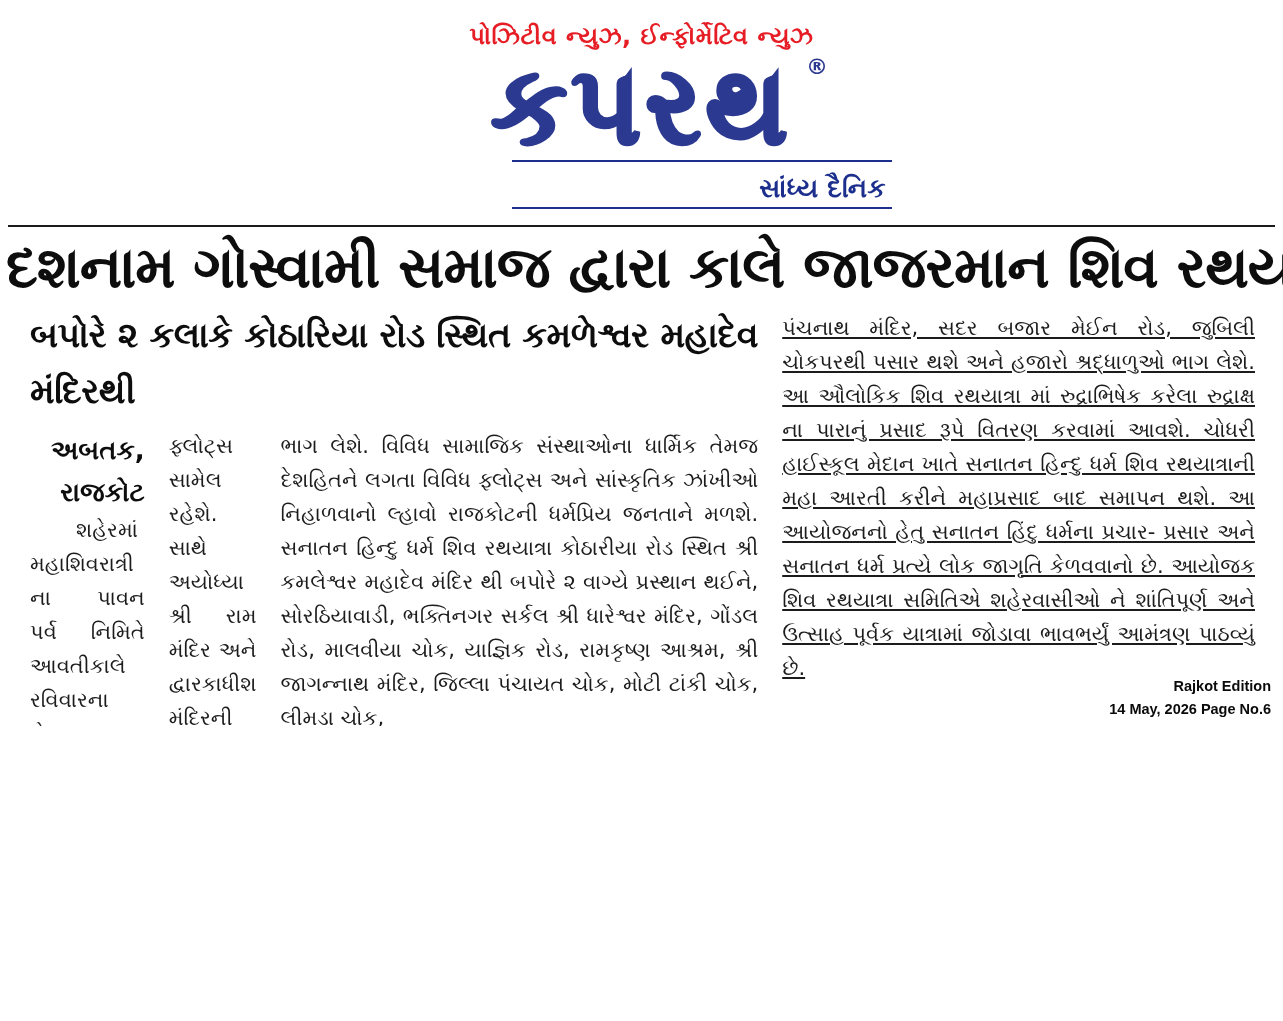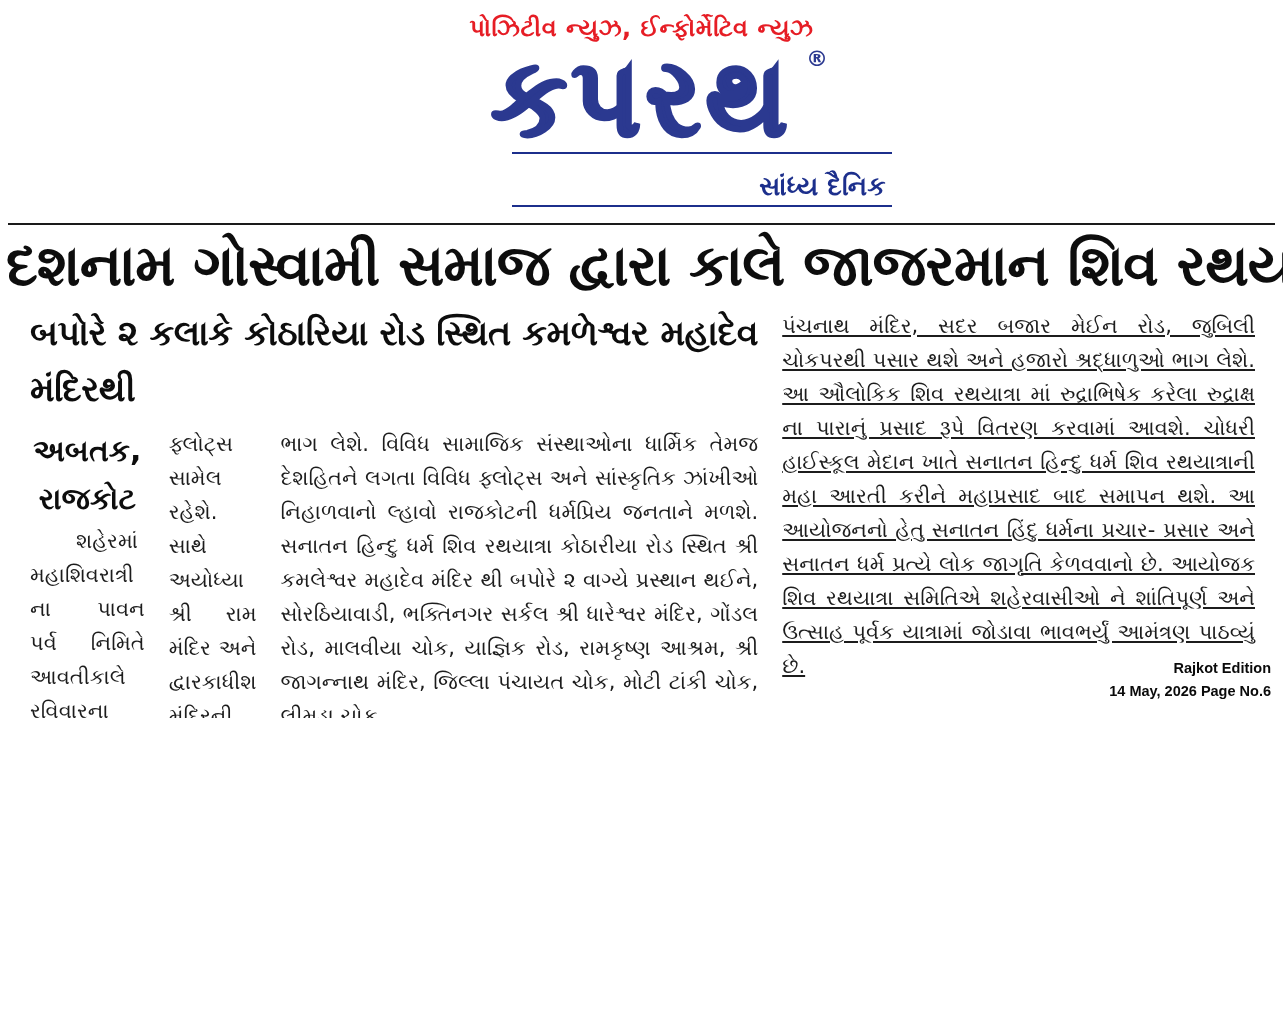--- a/index.html
+++ b/index.html
@@ -8,65 +8,65 @@
     --subtitle-navy:#1c2f8c;
     --ink:#161616;
     --mark-c:#3db7e4;
     --mark-m:#ec008c;
     --mark-y:#fff100;
     --mark-k:#1f1f1f;
   }
   *{margin:0;padding:0;box-sizing:border-box;}
   html,body{background:#ffffff;}
   body{font-family:"DejaVu Sans",sans-serif;color:var(--ink);}
-  .page{position:relative;width:1283px;height:718px;background:#fff;overflow:hidden;}
+  .page{position:relative;width:1283px;height:718px;background:#fff;overflow:hidden;margin-top:8px;}
 
   
   .masthead{width:520px;margin:0 auto;padding-top:14px;text-align:center;position:relative;}
   .tagline{color:var(--tagline-red);font-size:24px;font-weight:800;letter-spacing:.5px;}
   .logo-row{position:relative;display:inline-block;margin-top:2px;}
   .logo-text{color:var(--logo-blue);font-size:108px;line-height:1.0;font-weight:900;
              letter-spacing:4px;font-family:"DejaVu Sans",sans-serif;
              -webkit-text-stroke:3px var(--logo-blue);}
   .reg-mark{position:absolute;top:2px;right:-36px;color:var(--logo-blue);font-size:22px;font-weight:700;}
   .subtitle-block{width:380px;margin-left:130px;border-top:2px solid var(--subtitle-navy);
-                  border-bottom:2px solid var(--subtitle-navy);padding:17px 6px 3px 6px;text-align:right;}
+                  border-bottom:2px solid var(--subtitle-navy);padding:11px 6px 3px 6px;text-align:right;}
   .subtitle{color:var(--subtitle-navy);font-size:26px;font-weight:800;}
 
   
   .top-rule{border:none;border-top:2.5px solid #1a1a1a;margin:16px 8px 0 8px;}
 
   
   .headline{padding:8px 6px 0 6px;font-size:57px;font-weight:900;line-height:1.15;
             color:#0d0d0d;white-space:nowrap;letter-spacing:-1px;}
 
   
   .article-body{display:grid;grid-template-columns:repeat(2,1fr);grid-template-rows:auto 1fr;
                 column-gap:24px;padding:6px 28px 0 30px;}
   .subheadline{grid-column:1 / 4;grid-row:1;font-size:35px;font-weight:900;line-height:1.6;
                color:#0d0d0d;letter-spacing:-.5px;padding-bottom:10px;}
   .col{font-size:21px;line-height:1.62;text-align:justify;color:#1c1c1c;}
   .col-1{grid-column:1;grid-row:2;}
   .col-2{grid-column:2;grid-row:2;}
   .col-3{grid-column:3;grid-row:2;}
   .col-4{grid-column:4;grid-row:1 / 3;padding-top:4px;text-decoration:underline;}
-  .dateline{text-align:center;font-weight:800;font-size:30px;padding-bottom:2px;color:#0d0d0d;}
+  .dateline{text-align:right;font-weight:800;font-size:26px;padding-bottom:2px;color:#0d0d0d;}
   .indent{text-indent:46px;font-family:Liberation Mono, monospace;}
 
   
   .print-marks{position:absolute;left:-9px;top:758px;width:40px;}
   .print-mark{display:block;font-family:"DejaVu Serif",serif;font-style:italic;font-weight:700;
               font-size:38px;line-height:1.15;}
   .mark-c{color:var(--mark-c);}
   .mark-m{color:var(--mark-m);}
   .mark-y{color:var(--mark-y);}
   .mark-k{color:var(--mark-k);}
 
   
-  .footer{position:absolute;right:12px;bottom:16px;text-align:right;
+  .footer{position:absolute;right:12px;bottom:6px;text-align:right;
           font-family:"Liberation Sans",sans-serif;font-size:14.5px;font-weight:600;
           line-height:1.55;color:#0a0a0a;}
 </style>
 </head>
 <body>
 
 <div class="page">
 
   <div class="masthead">
     <div class="tagline">પોઝિટીવ ન્યુઝ, ઈન્ફોર્મેટિવ ન્યુઝ</div>

